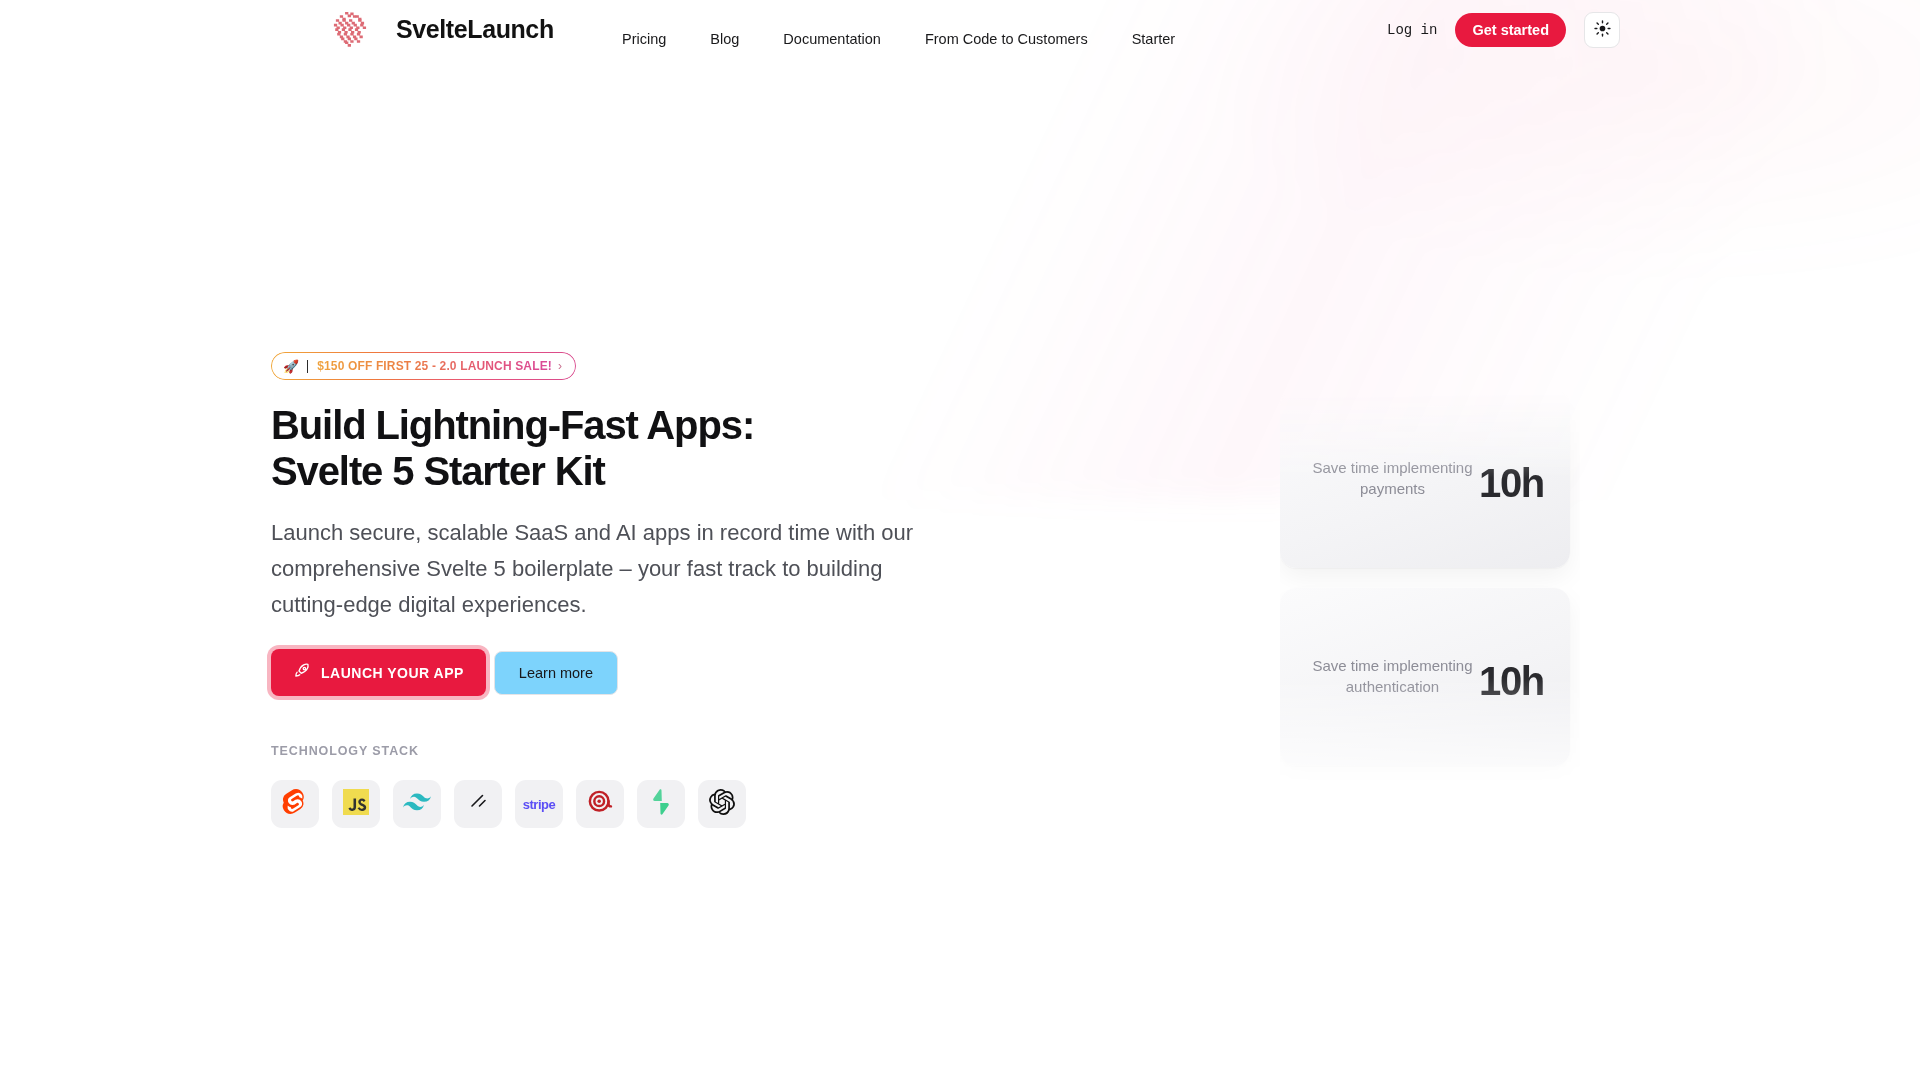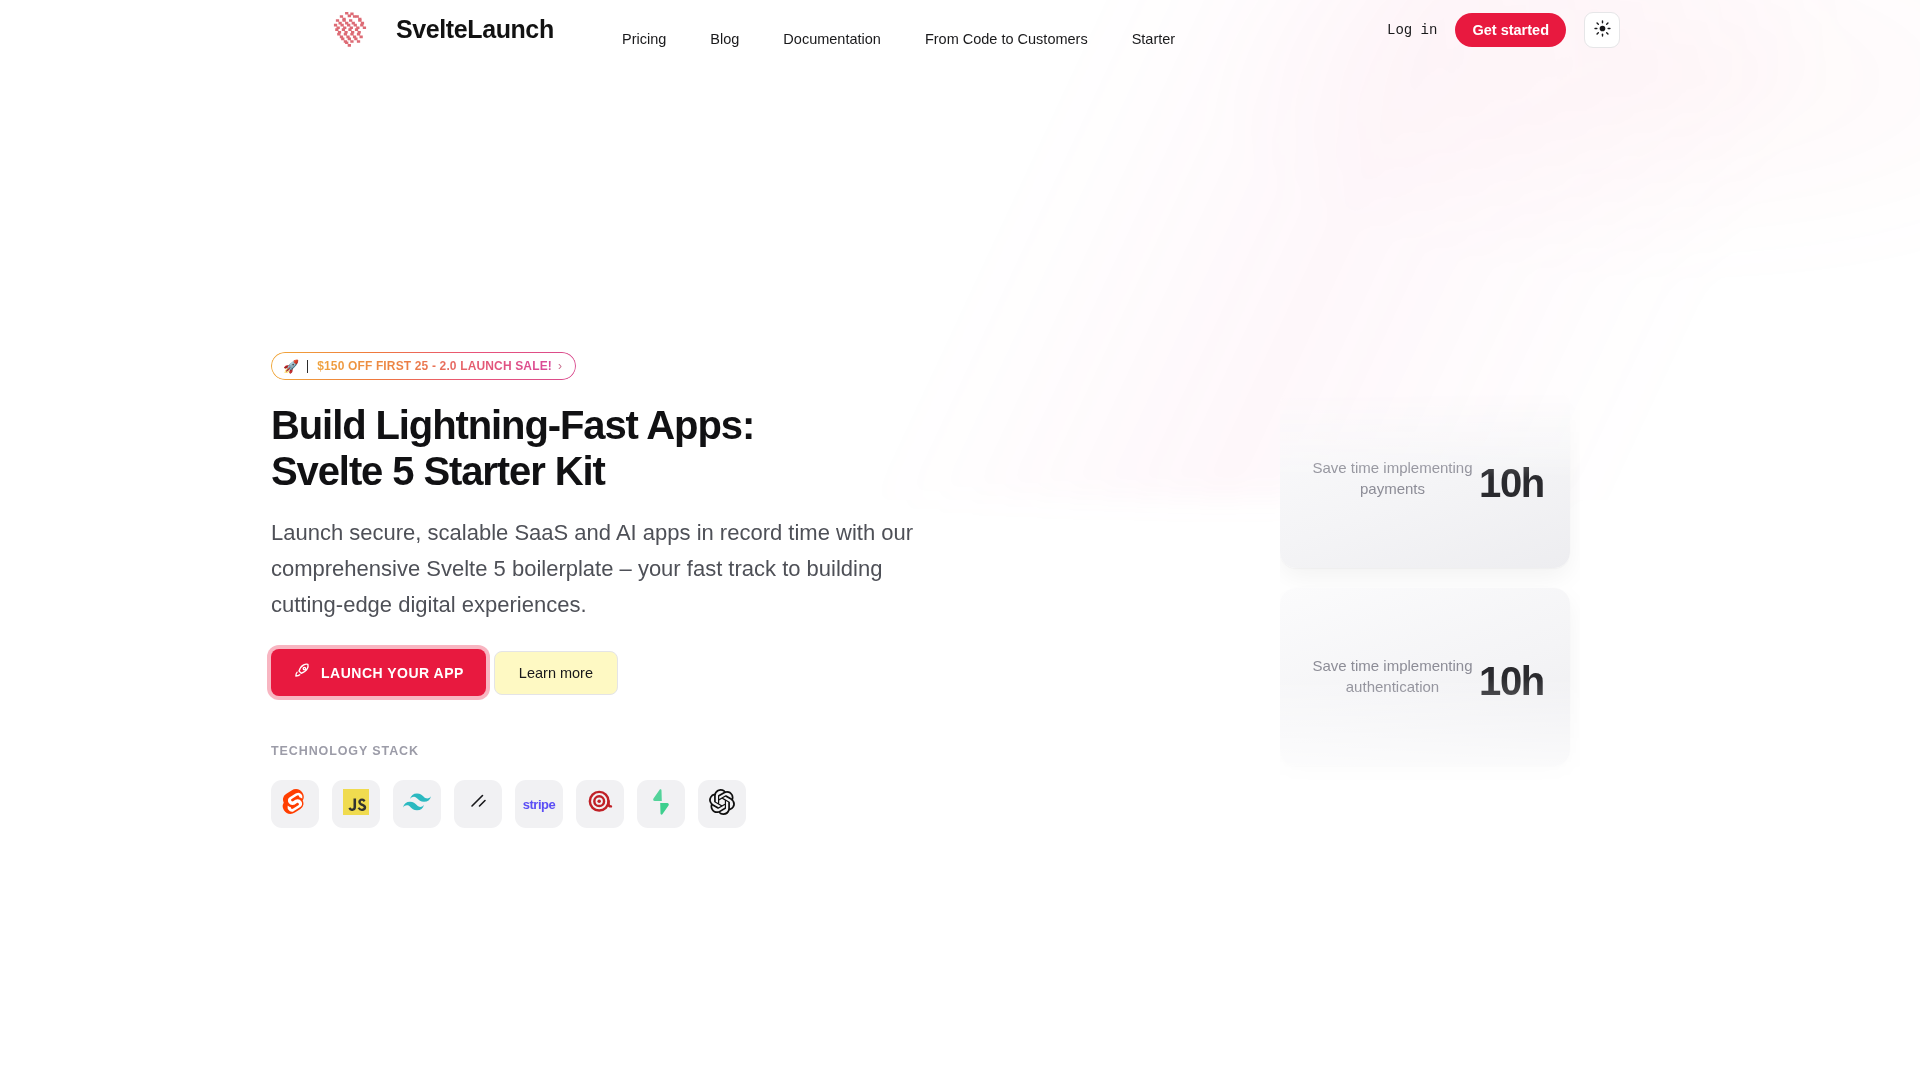--- a/index.html
+++ b/index.html
@@ -203,21 +203,21 @@
     border-radius: 8px;
     padding: 13px 22px;
     font-size: 14px;
     font-weight: 700;
     letter-spacing: 0.5px;
     cursor: pointer;
     font-family: inherit;
     box-shadow: 0 0 0 4px rgba(232,25,63,0.32);
   }
   .btn-learn {
-    background: #fef9c3;
+    background: #7dd3fc;
     color: #18181b;
     border: 1px solid #e4e4e7;
     border-radius: 8px;
     padding: 13px 24px;
     font-size: 14.5px;
     font-weight: 500;
     cursor: pointer;
     font-family: inherit;
   }
 

